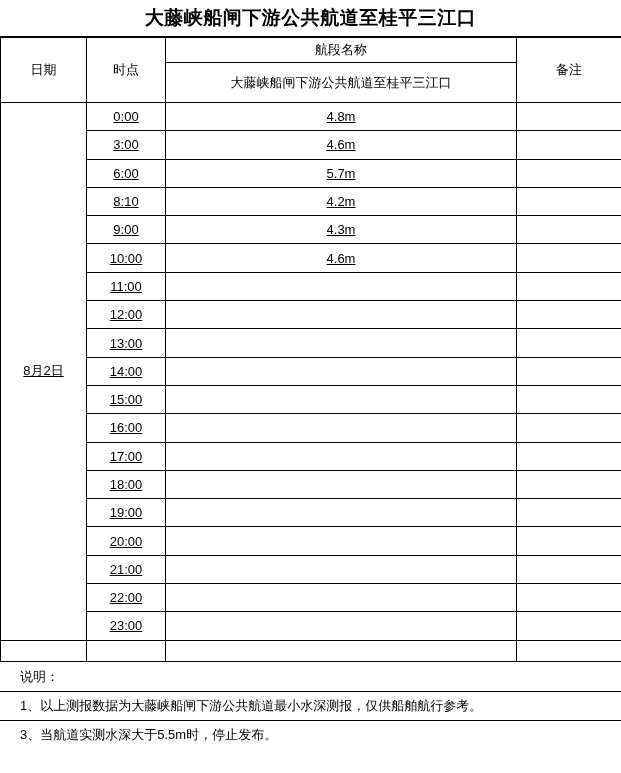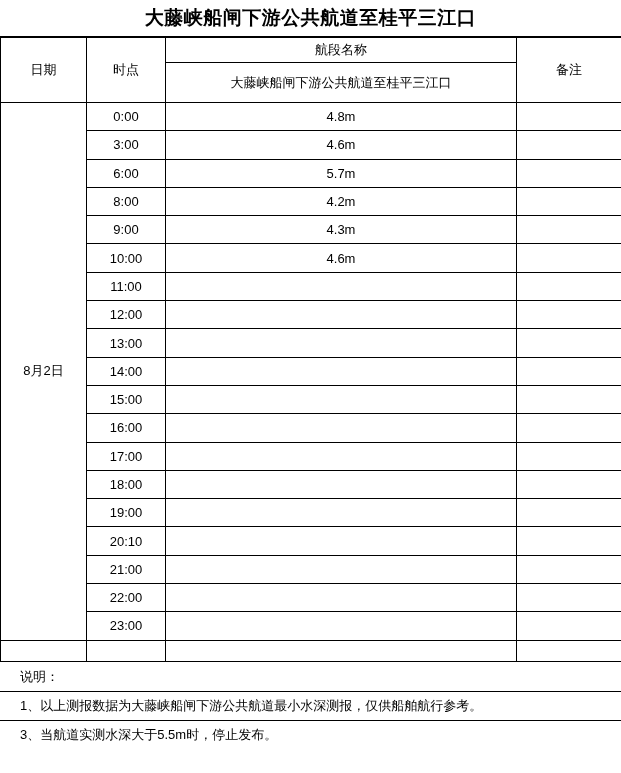--- a/index.html
+++ b/index.html
@@ -49,21 +49,21 @@
     box-sizing: border-box;
   }
   .col-date { width: 86px; }
   .col-time { width: 79px; }
   .col-route { width: 351px; }
   .col-remark { width: 105px; }
 
   .head-cell { height: 50px; font-size: 14px; }
   .head-route-top { height: 25px; font-size: 14px; }
   .head-route-sub { height: 40px; font-size: 13px; }
-  .data-row td { height: 28.3px; }
+  .data-row td { height: 28.3px; text-decoration: underline; }
   .date-cell { font-size: 14px; }
   .blank-row td { height: 21px; border-left: 1px solid #000; border-right: 1px solid #000; }
 
   .notes {
     margin-top: 0;
   }
   .note-line {
     height: 29px;
     display: flex;
     align-items: center;
@@ -115,21 +115,21 @@
         <td>3:00</td>
         <td>4.6m</td>
         <td></td>
       </tr>
       <tr class="data-row">
         <td>6:00</td>
         <td>5.7m</td>
         <td></td>
       </tr>
       <tr class="data-row">
-        <td>8:00</td>
+        <td>8:10</td>
         <td>4.2m</td>
         <td></td>
       </tr>
       <tr class="data-row">
         <td>9:00</td>
         <td>4.3m</td>
         <td></td>
       </tr>
       <tr class="data-row">
         <td>10:00</td>
@@ -175,21 +175,21 @@
         <td>18:00</td>
         <td></td>
         <td></td>
       </tr>
       <tr class="data-row">
         <td>19:00</td>
         <td></td>
         <td></td>
       </tr>
       <tr class="data-row">
-        <td>20:10</td>
+        <td>20:00</td>
         <td></td>
         <td></td>
       </tr>
       <tr class="data-row">
         <td>21:00</td>
         <td></td>
         <td></td>
       </tr>
       <tr class="data-row">
         <td>22:00</td>

